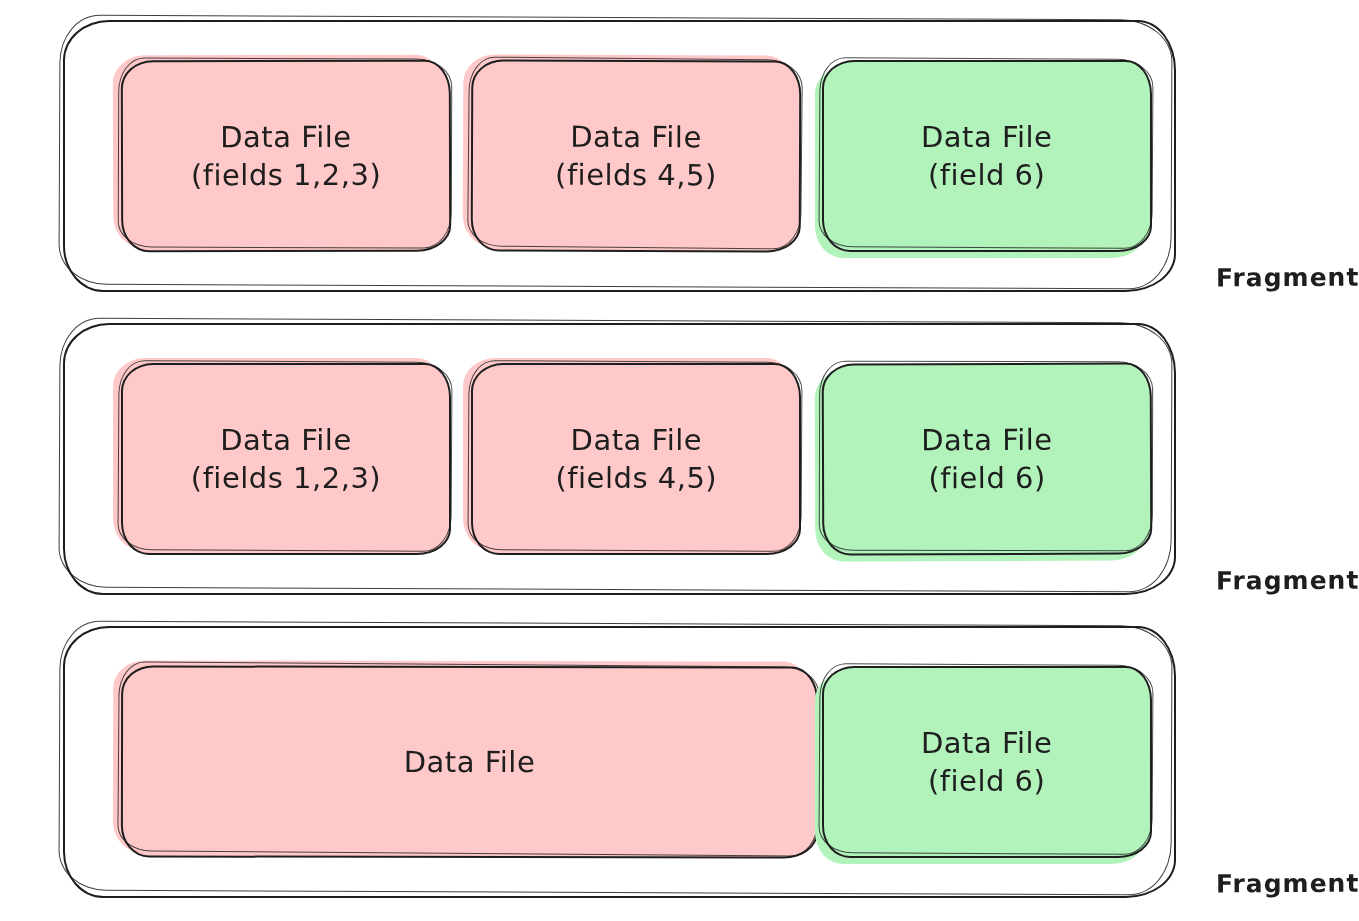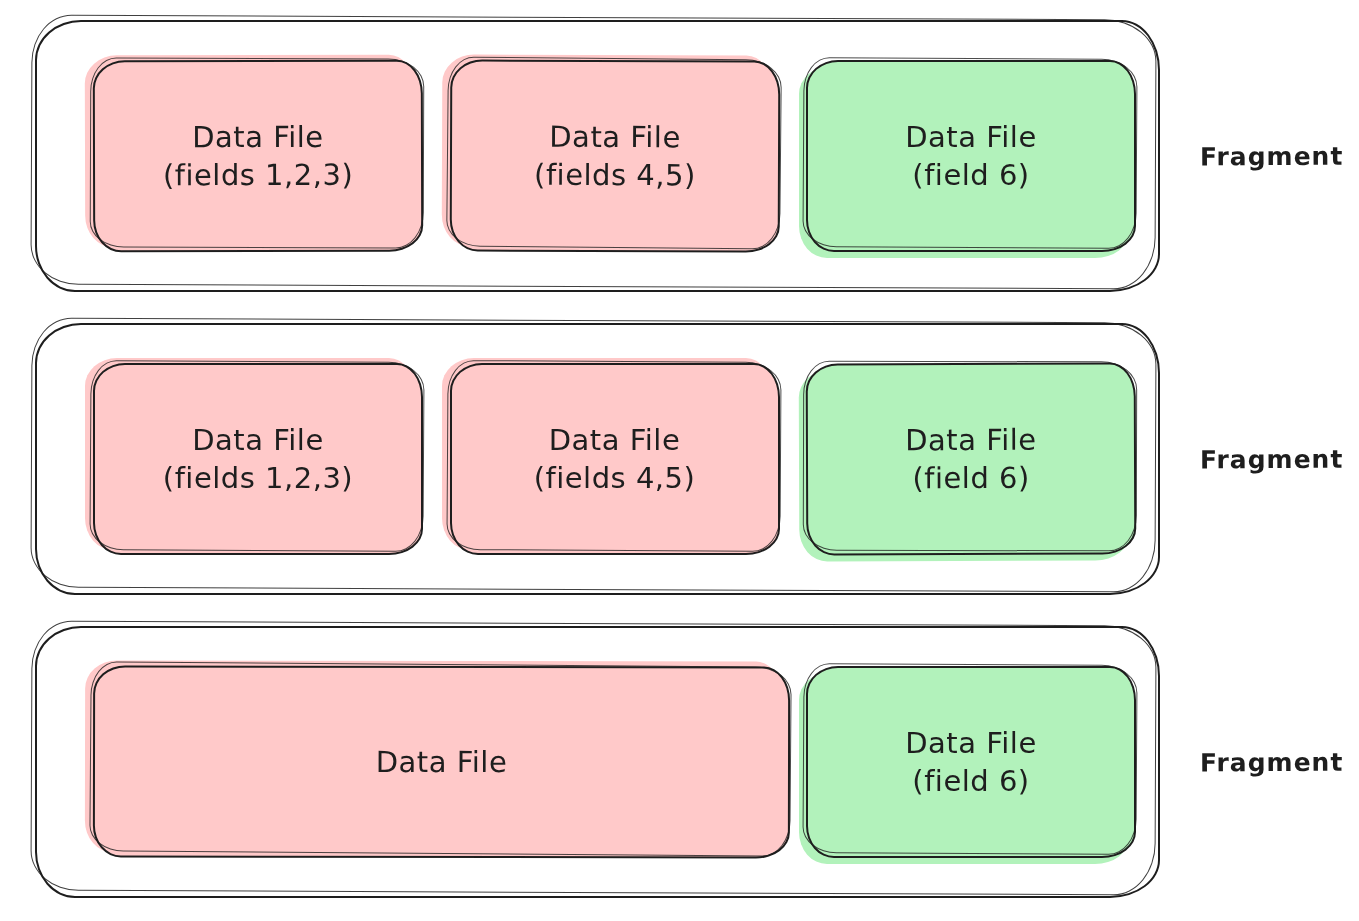--- a/index.html
+++ b/index.html
@@ -15,21 +15,21 @@
     width:1359px;height:921px;overflow:hidden;
     font-family:"DejaVu Sans","Liberation Sans",sans-serif;
     color:var(--text);
   }
   .canvas{
     position:relative;width:1359px;height:921px;
     padding:20px 0 0 35px;
     display:flex;flex-direction:column;row-gap:31px;
   }
   .row{
-    display:flex;align-items:center;
+    display:flex;align-items:flex-end;margin-left:28px;
   }
   
   .fragment{
     position:relative;
     width:1125px;height:272px;
     border:2.4px solid var(--stroke);
     border-radius:46px 38px 50px 40px / 40px 50px 38px 46px;
     display:flex;align-items:center;
     padding:0 22px 0 56px;
     background:transparent;

